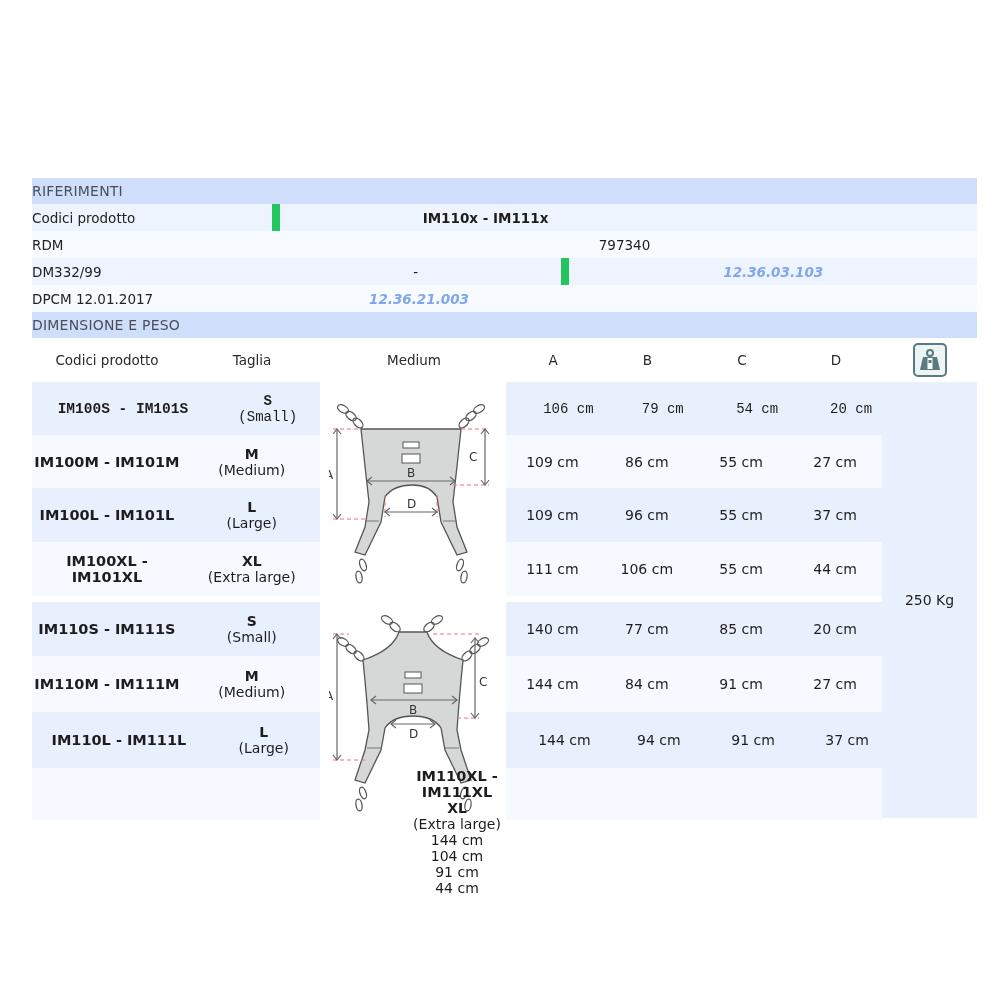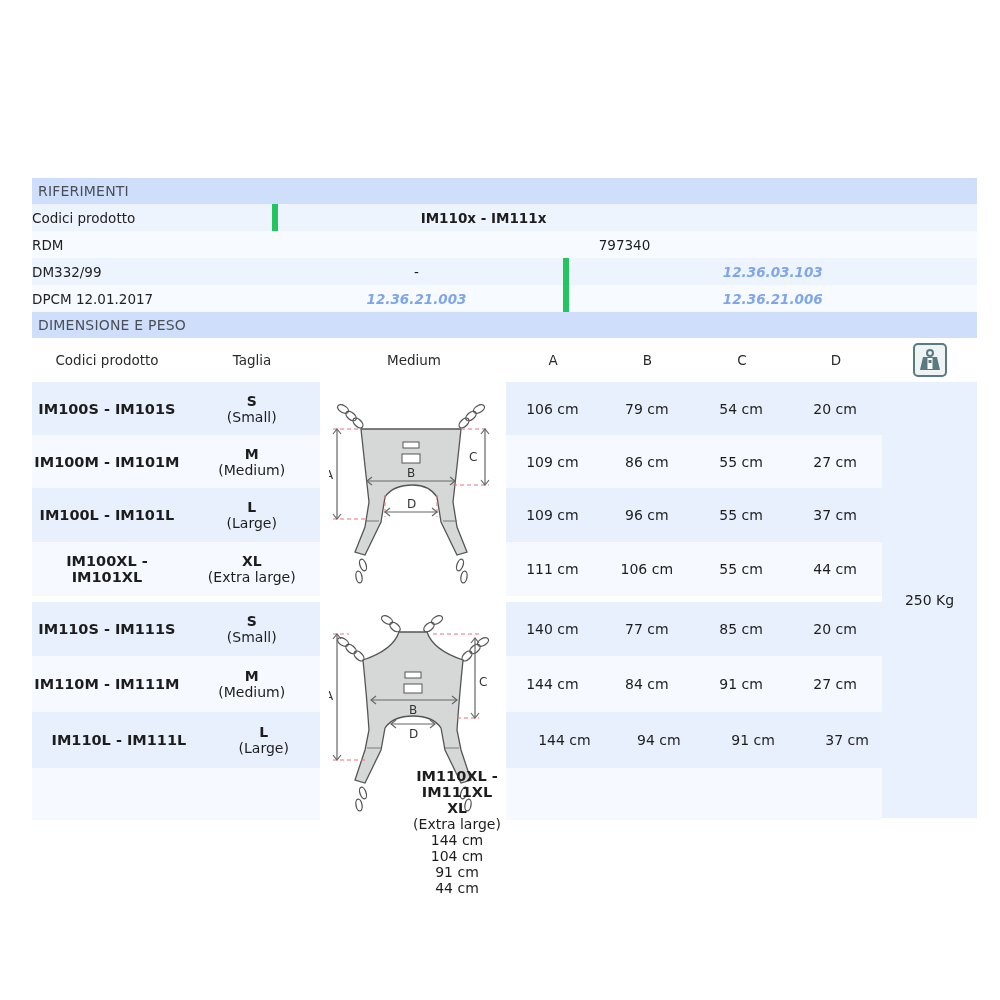--- a/index.html
+++ b/index.html
@@ -1,28 +1,28 @@
 <!DOCTYPE html>
 <html><head>
 <meta charset="utf-8">
 <style>
   html, body { margin:0; padding:0; background:#ffffff; }
   body { width:1000px; height:1000px; position:relative; overflow:hidden;
          font-family:"DejaVu Sans", sans-serif; color:#1d1d1d; }
   .wrap { position:absolute; left:32px; top:178px; width:945px; }
 
   .section-head { height:26px; background:#cfdffb; color:#4a4f57; font-size:14px;
-                  line-height:26px; padding-left:6px; letter-spacing:0.2px; }
+                  line-height:26px; letter-spacing:0.2px; }
   .ref-row { display:flex; height:27px; align-items:center; font-size:13.5px; }
   .ref-row.alt1 { background:#eef4fe; }
   .ref-row.alt2 { background:#f7faff; }
   .ref-label { width:240px; padding-left:0px; color:#222; }
   .ref-cell { text-align:center; height:100%; display:flex; align-items:center; justify-content:center; }
   .ref-c1 { width:294px; }
-  .ref-c2 { width:411px; border-left:6px solid #22c55e; }
+  .ref-c2 { width:411px; border-left:8px solid #22c55e; }
   .ref-span { width:705px; text-align:center; padding-right:0; }
   .bold { font-weight:bold; }
   .code-blue { color:#7fa6ea; font-style:italic; font-weight:bold; }
 
   .dim-header { display:flex; height:44px; align-items:center; font-size:13.5px; color:#2a2a2a; }
   .dim-header > div { text-align:center; }
   .c-code { width:150px; }
   .c-size { width:140px; }
   .c-model { width:184px; }
   .c-a { width:94px; }
@@ -62,21 +62,20 @@
     <div class="ref-cell ref-span">797340</div>
   </div>
   <div class="ref-row alt1">
     <div class="ref-label">DM332/99</div>
     <div class="ref-cell ref-c1">-</div>
     <div class="ref-cell ref-c2 code-blue">12.36.03.103</div>
   </div>
   <div class="ref-row alt2">
     <div class="ref-label">DPCM 12.01.2017</div>
     <div class="ref-cell ref-c1 code-blue">12.36.21.003</div>
-    <div class="ref-cell ref-c2 code-blue">12.36.21.006</div>
   </div>
 
   <div class="section-head">DIMENSIONE E PESO</div>
 
   <div class="dim-header">
     <div class="c-code">Codici prodotto</div>
     <div class="c-size">Taglia</div>
     <div class="c-model">Medium</div>
     <div class="c-a">A</div>
     <div class="c-b">B</div>
@@ -218,21 +217,21 @@
         <g font-family="DejaVu Sans, sans-serif" font-size="12" fill="#333">
           <text x="-4" y="90">A</text>
           <text x="80" y="104">B</text>
           <text x="150" y="76">C</text>
           <text x="80" y="128">D</text>
         </g>
       </svg>
     </div>
 
     <div id="rows-container" style="position:absolute;left:0;top:0;width:850px;">
-        <div class="row" style="position: absolute; top: 0px; height: 53px; left: 0px; width: 850px;">
+        <div class="row" style="position: absolute; top: 0px; height: 53px; left: 16px; width: 850px; font-family: Liberation Mono, monospace;">
     <div class="cell c-code code">IM100S - IM101S</div>
     <div class="cell c-size">
       <span class="size-main">S</span>
       <span class="size-sub">(Small)</span>
     </div>
     <div class="cell c-model"></div>
     <div class="cell c-a">106 cm</div>
     <div class="cell c-b">79 cm</div>
     <div class="cell c-c">54 cm</div>
     <div class="cell c-d">20 cm</div>

